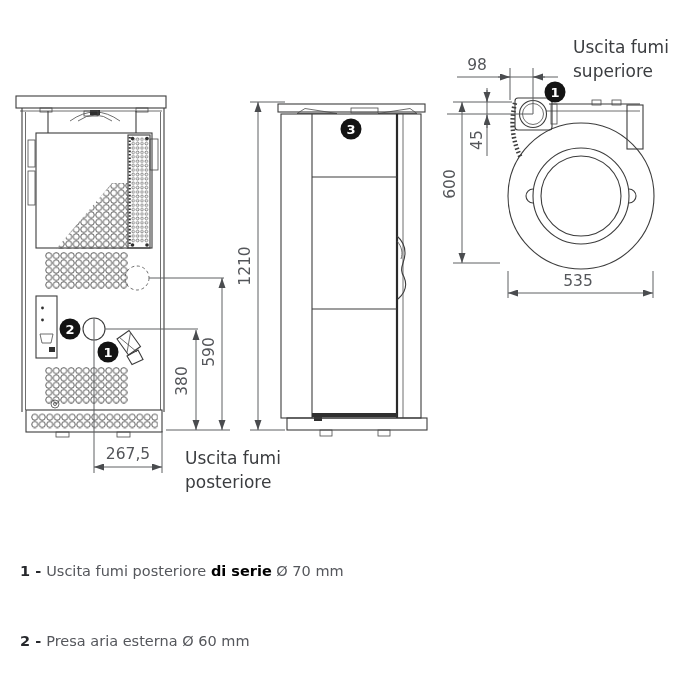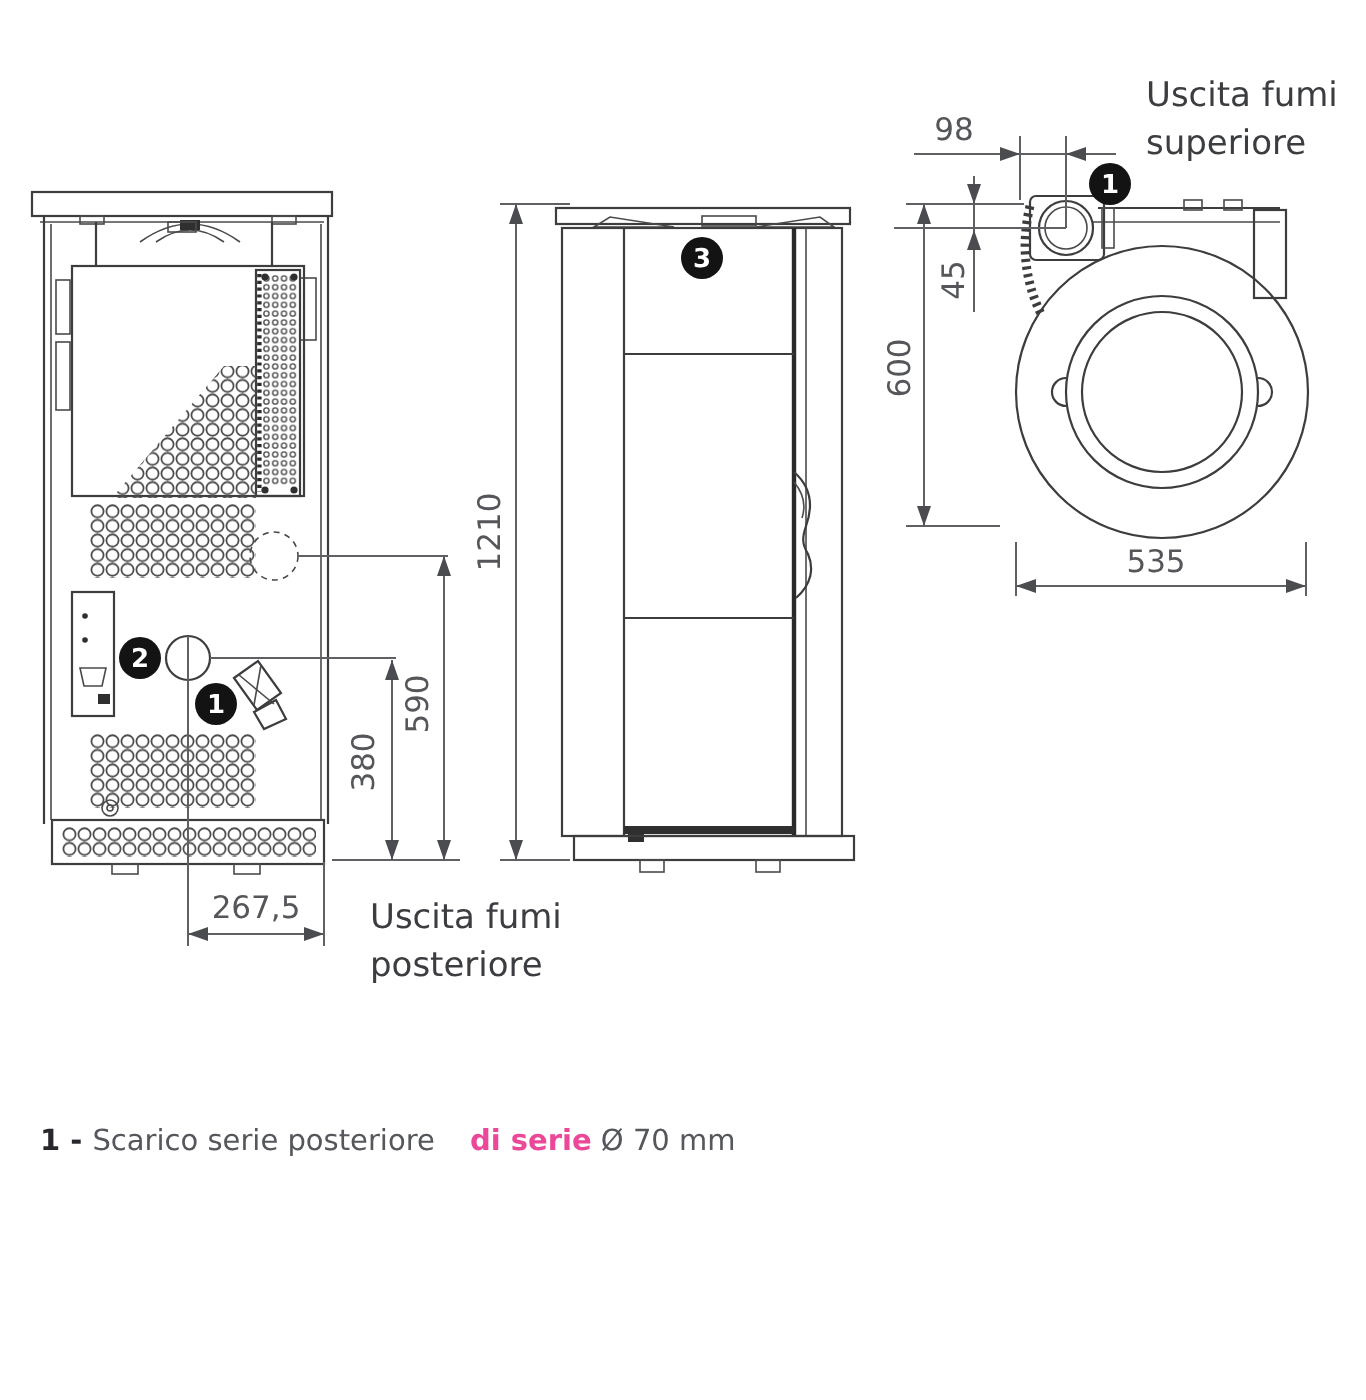--- a/index.html
+++ b/index.html
@@ -13,21 +13,21 @@
   .outline{fill:none;stroke:#3d3d3d;stroke-width:1.1;}
   .thin{fill:none;stroke:#4a4a4a;stroke-width:0.8;}
   .heavy{fill:none;stroke:#2a2a2a;stroke-width:2.2;}
   .dim{fill:none;stroke:#5f6063;stroke-width:1;}
   .darkfill{fill:#2f2f2f;stroke:none;}
   .badge{fill:#131313;stroke:none;}
   #legend{position:absolute;left:20px;top:524px;width:420px;color:#55575c;
     font-size:14.5px;line-height:19px;white-space:pre-wrap;}
   #legend p{margin:0 0 13px 0;}
   .lg-num{font-weight:bold;color:#26282c;}
-  .lg-bold{font-weight:bold;color:#ec4899;margin-left:13px;}
+  .lg-bold{font-weight:bold;color:#000000;}
 </style>
 </head>
 <body>
 
 <div id="stage">
 
 <svg viewBox="0 0 683 700" width="683" height="700">
   <defs>
     <marker id="arrE" markerWidth="11" markerHeight="8" refX="10" refY="3.5" orient="auto" markerUnits="userSpaceOnUse">
       <path d="M0,0 L10,3.5 L0,7 Z" fill="#4a4c4f"></path>
@@ -218,17 +218,18 @@
     <line class="dim" x1="508" y1="271" x2="508" y2="298"></line>
     <line class="dim" x1="653" y1="271" x2="653" y2="298"></line>
     <line class="dim" x1="508" y1="293" x2="653" y2="293" marker-start="url(#arrS)" marker-end="url(#arrE)"></line>
     <text class="dimtxt" x="578" y="286" text-anchor="middle">535</text>
     <text class="lbltxt" x="573" y="53">Uscita fumi</text>
     <text class="lbltxt" x="573" y="77">superiore</text>
   </g>
 </svg>
 
   <div id="legend">
-    <p><span class="lg-num">1 - </span><span>Scarico serie posteriore </span><span class="lg-bold">di serie</span><span> Ø 70 mm</span></p>
+    <p><span class="lg-num">1 - </span><span>Uscita fumi posteriore </span><span class="lg-bold">di serie</span><span> Ø 70 mm</span></p>
+    <p><span class="lg-num">2 - </span><span>Presa aria esterna </span><span class="lg-bold"></span><span>Ø 60 mm</span></p>
     
   </div>
 
 </div>
 
 </body></html>

